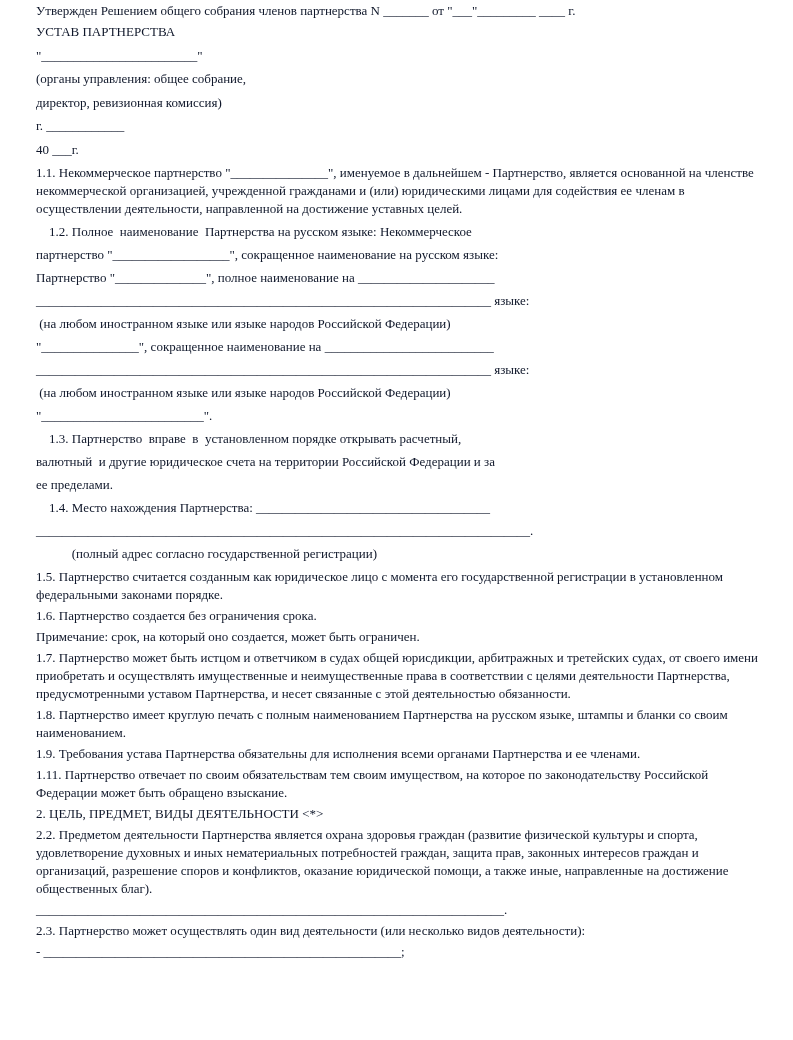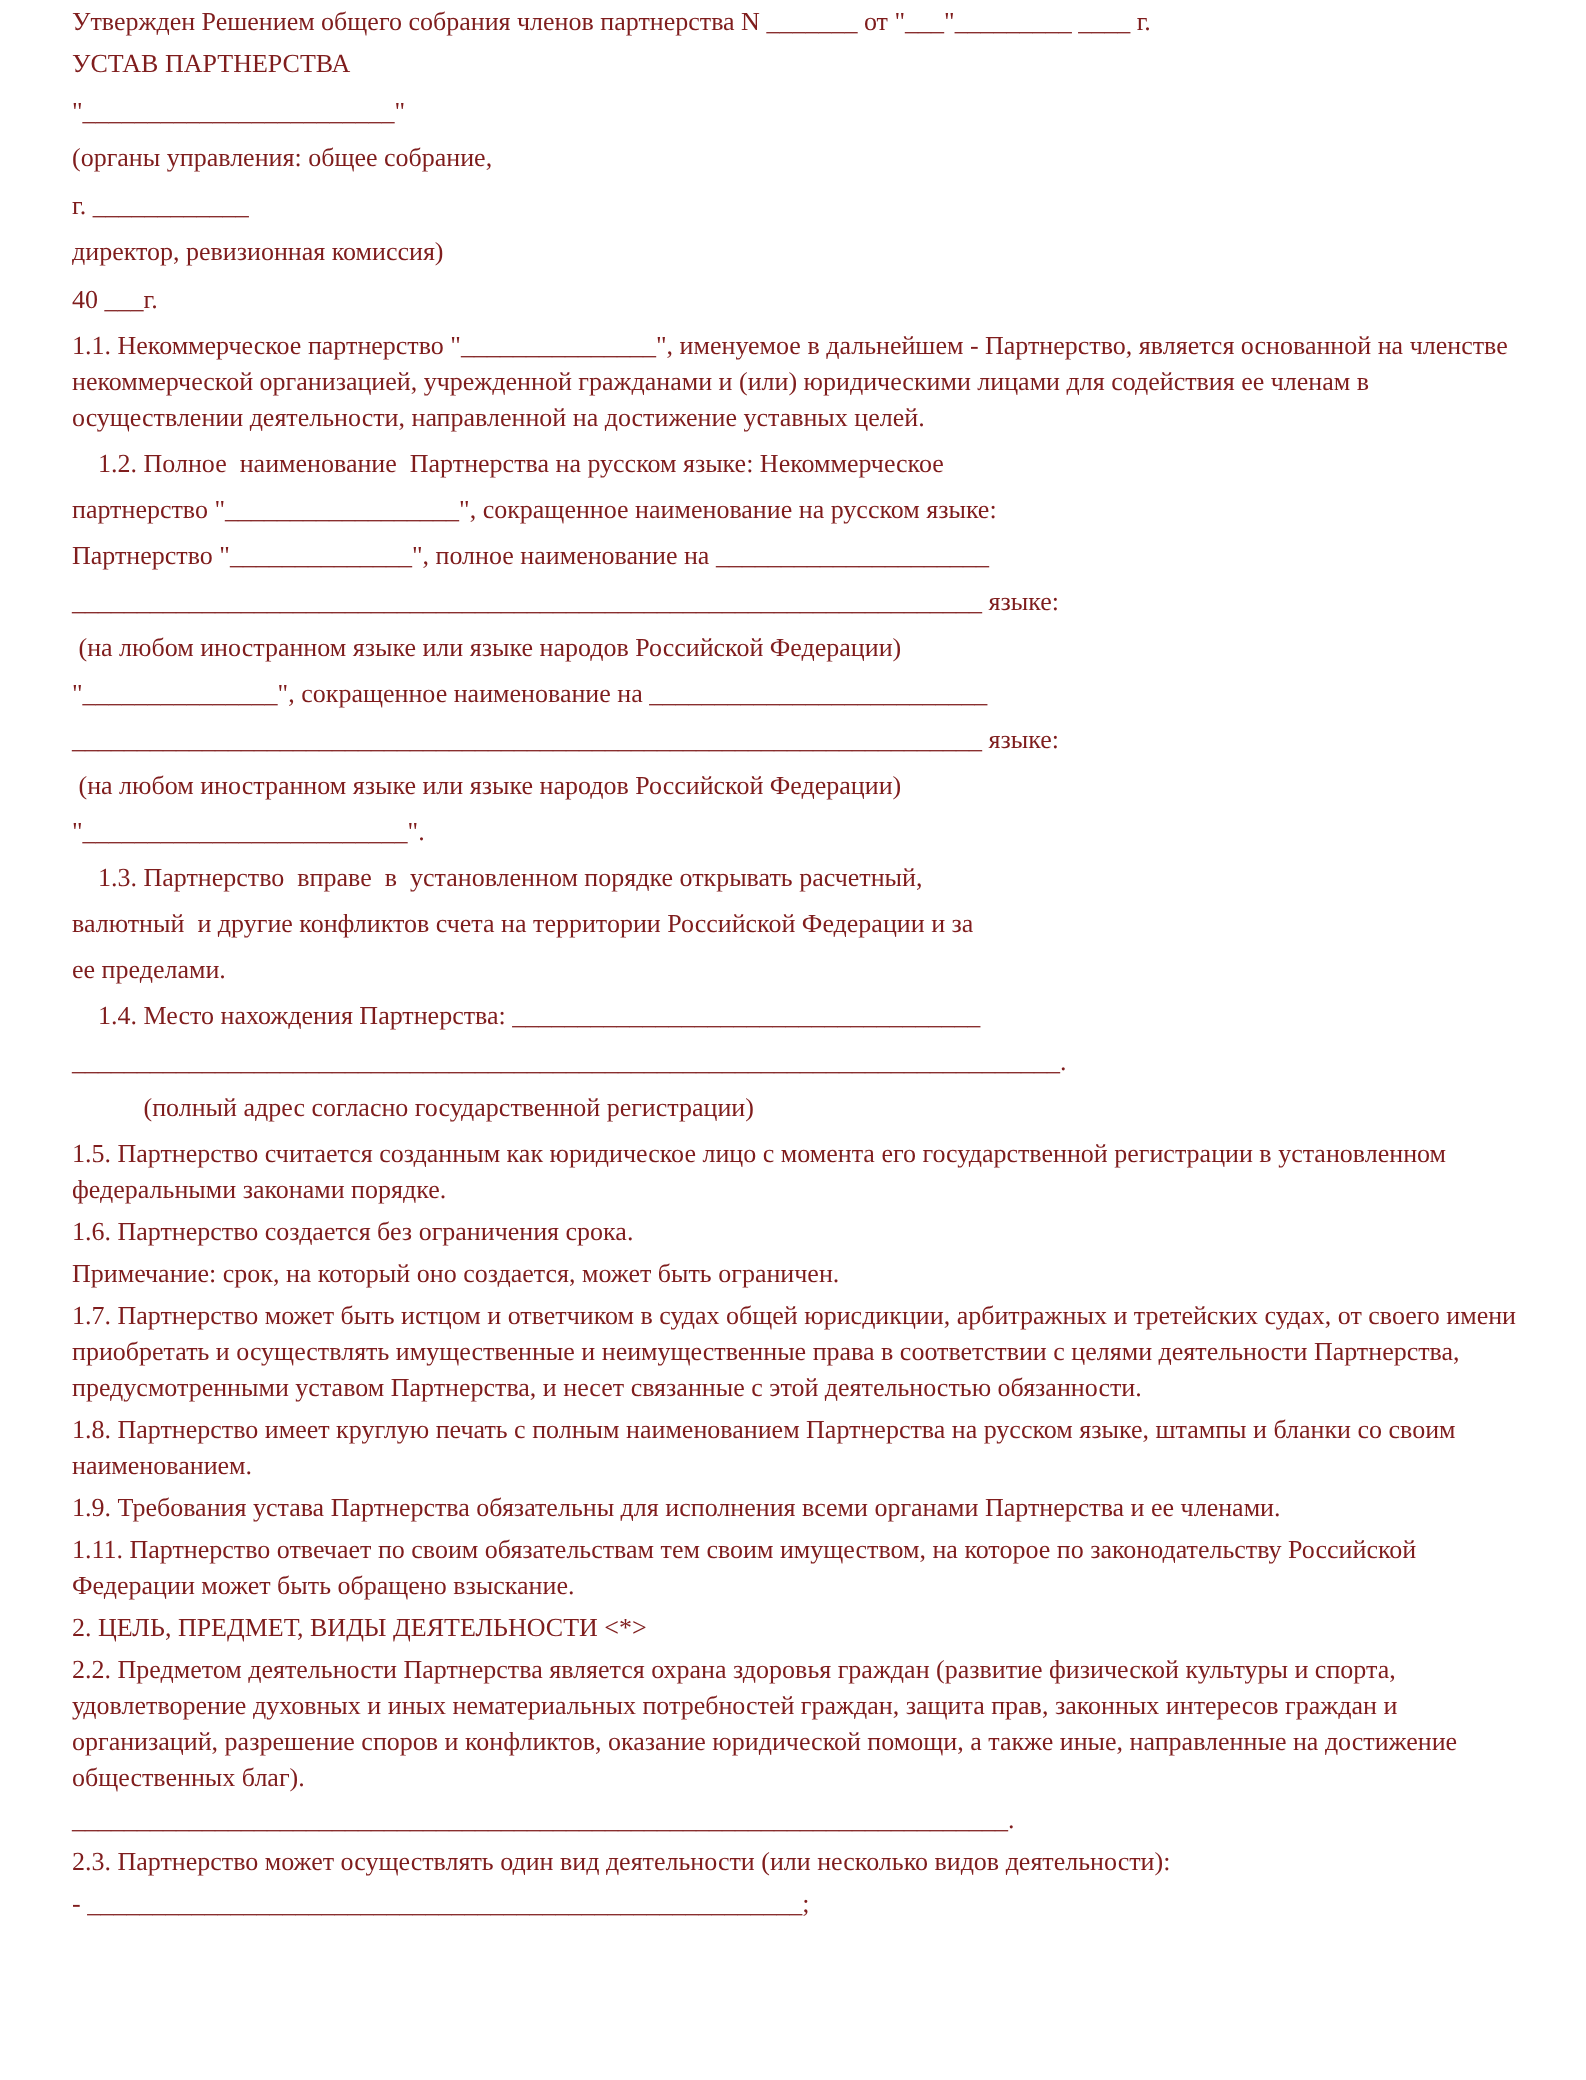--- a/index.html
+++ b/index.html
@@ -11,21 +11,21 @@
     width: 793px;
     height: 1040px;
     overflow: hidden;
   }
   .page {
     box-sizing: border-box;
     width: 793px;
     height: 1040px;
     padding: 2px 34px 0 36px;
     background: #ffffff;
-    color: #7f1d1d;
+    color: #0f172a;
     font-family: "Liberation Serif", "DejaVu Serif", serif;
     font-size: 13px;
   }
   .approval {
     white-space: pre;
     line-height: 17px;
   }
   .title-block {
     text-align: left;
     margin-top: 1px;
@@ -56,39 +56,39 @@
 <body>
 
 <div class="page">
 
   <div class="approval">Утвержден Решением общего собрания членов партнерства N _______ от "___"_________ ____ г.</div>
 
   <div class="title-block">
     <div class="tline">УСТАВ ПАРТНЕРСТВА</div>
     <div class="tline">"________________________"</div>
     <div class="tline">(органы управления: общее собрание,</div>
+    <div class="tline">директор, ревизионная комиссия)</div>
     <div class="tline">г. ____________</div>
-    <div class="tline">директор, ревизионная комиссия)</div>
     <div class="tline">40 ___г.</div>
   </div>
 
   <div class="par par-first">1.1. Некоммерческое партнерство "_______________", именуемое в дальнейшем - Партнерство, является основанной на членстве некоммерческой организацией, учрежденной гражданами и (или) юридическими лицами для содействия ее членам в осуществлении деятельности, направленной на достижение уставных целей.</div>
 
   <div class="pre-block">
     <div class="pre-line">    1.2. Полное  наименование  Партнерства на русском языке: Некоммерческое</div>
     <div class="pre-line">партнерство "__________________", сокращенное наименование на русском языке:</div>
     <div class="pre-line">Партнерство "______________", полное наименование на _____________________</div>
     <div class="pre-line">______________________________________________________________________ языке:</div>
     <div class="pre-line"> (на любом иностранном языке или языке народов Российской Федерации)</div>
     <div class="pre-line">"_______________", сокращенное наименование на __________________________</div>
     <div class="pre-line">______________________________________________________________________ языке:</div>
     <div class="pre-line"> (на любом иностранном языке или языке народов Российской Федерации)</div>
     <div class="pre-line">"_________________________".</div>
     <div class="pre-line">    1.3. Партнерство  вправе  в  установленном порядке открывать расчетный,</div>
-    <div class="pre-line">валютный  и другие конфликтов счета на территории Российской Федерации и за</div>
+    <div class="pre-line">валютный  и другие юридическое счета на территории Российской Федерации и за</div>
     <div class="pre-line">ее пределами.</div>
     <div class="pre-line">    1.4. Место нахождения Партнерства: ____________________________________</div>
     <div class="pre-line">____________________________________________________________________________.</div>
     <div class="pre-line">           (полный адрес согласно государственной регистрации)</div>
   </div>
 
   <div class="par">1.5. Партнерство считается созданным как юридическое лицо с момента его государственной регистрации в установленном федеральными законами порядке.</div>
   <div class="par">1.6. Партнерство создается без ограничения срока.</div>
   <div class="par">Примечание: срок, на который оно создается, может быть ограничен.</div>
   <div class="par">1.7. Партнерство может быть истцом и ответчиком в судах общей юрисдикции, арбитражных и третейских судах, от своего имени приобретать и осуществлять имущественные и неимущественные права в соответствии с целями деятельности Партнерства, предусмотренными уставом Партнерства, и несет связанные с этой деятельностью обязанности.</div>

